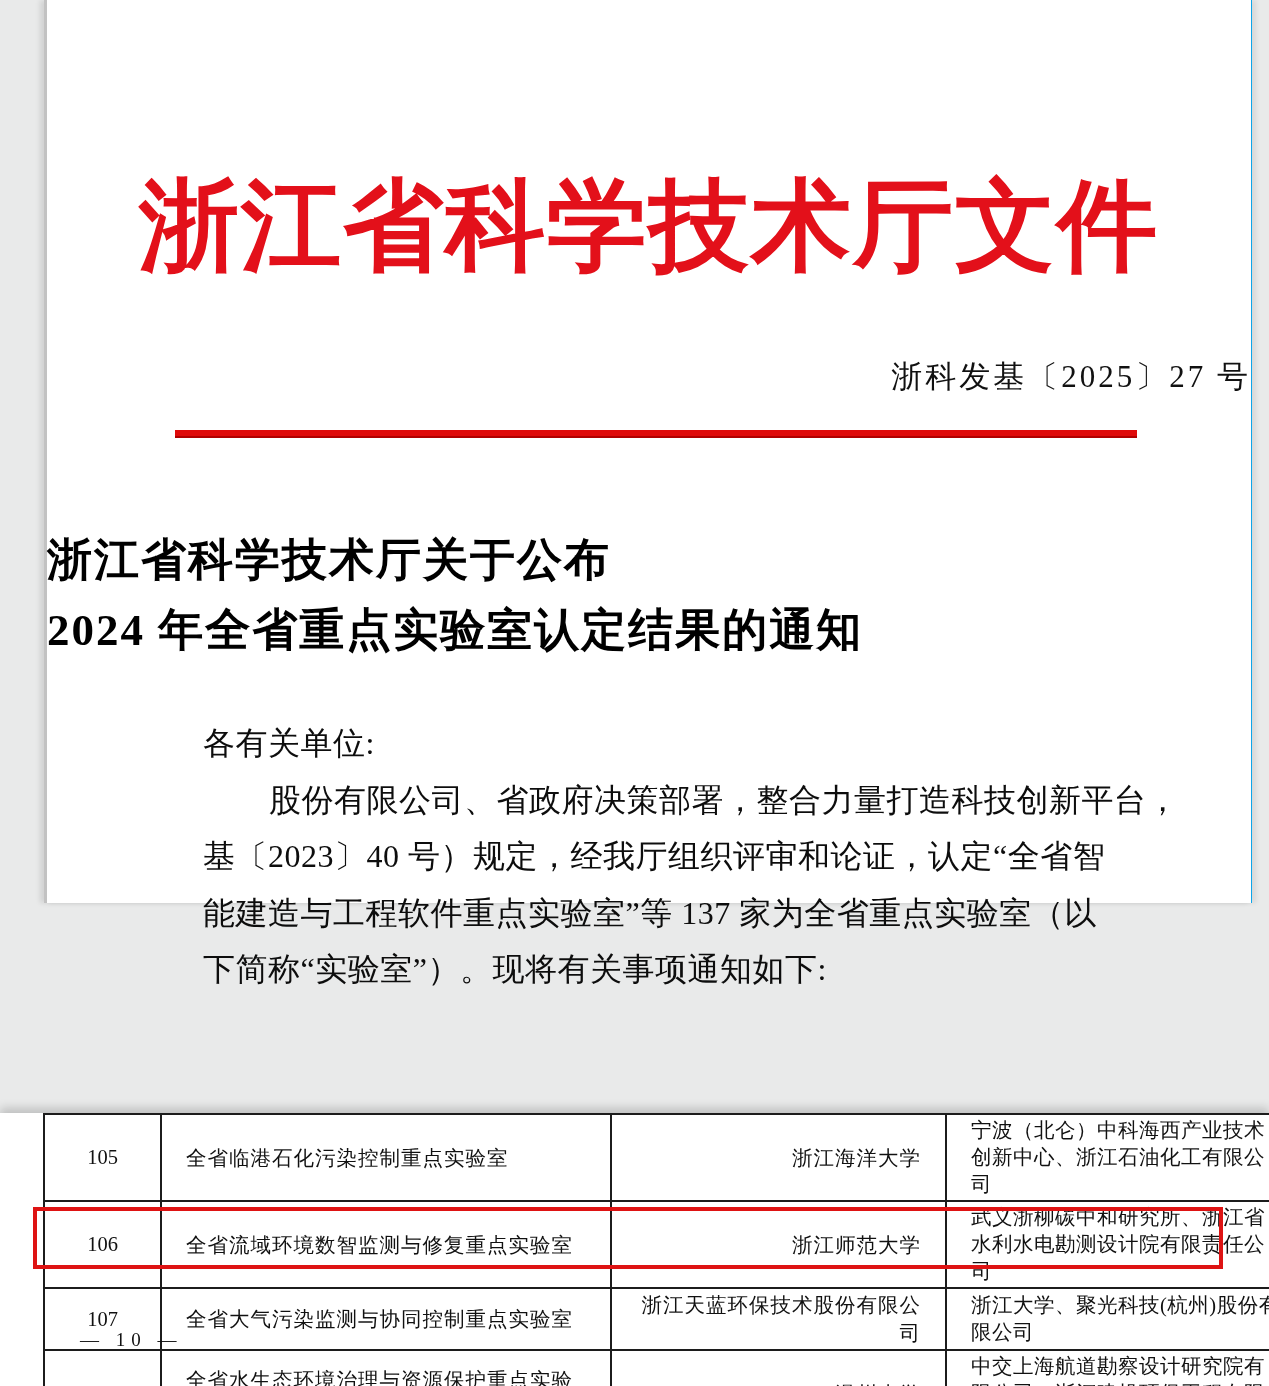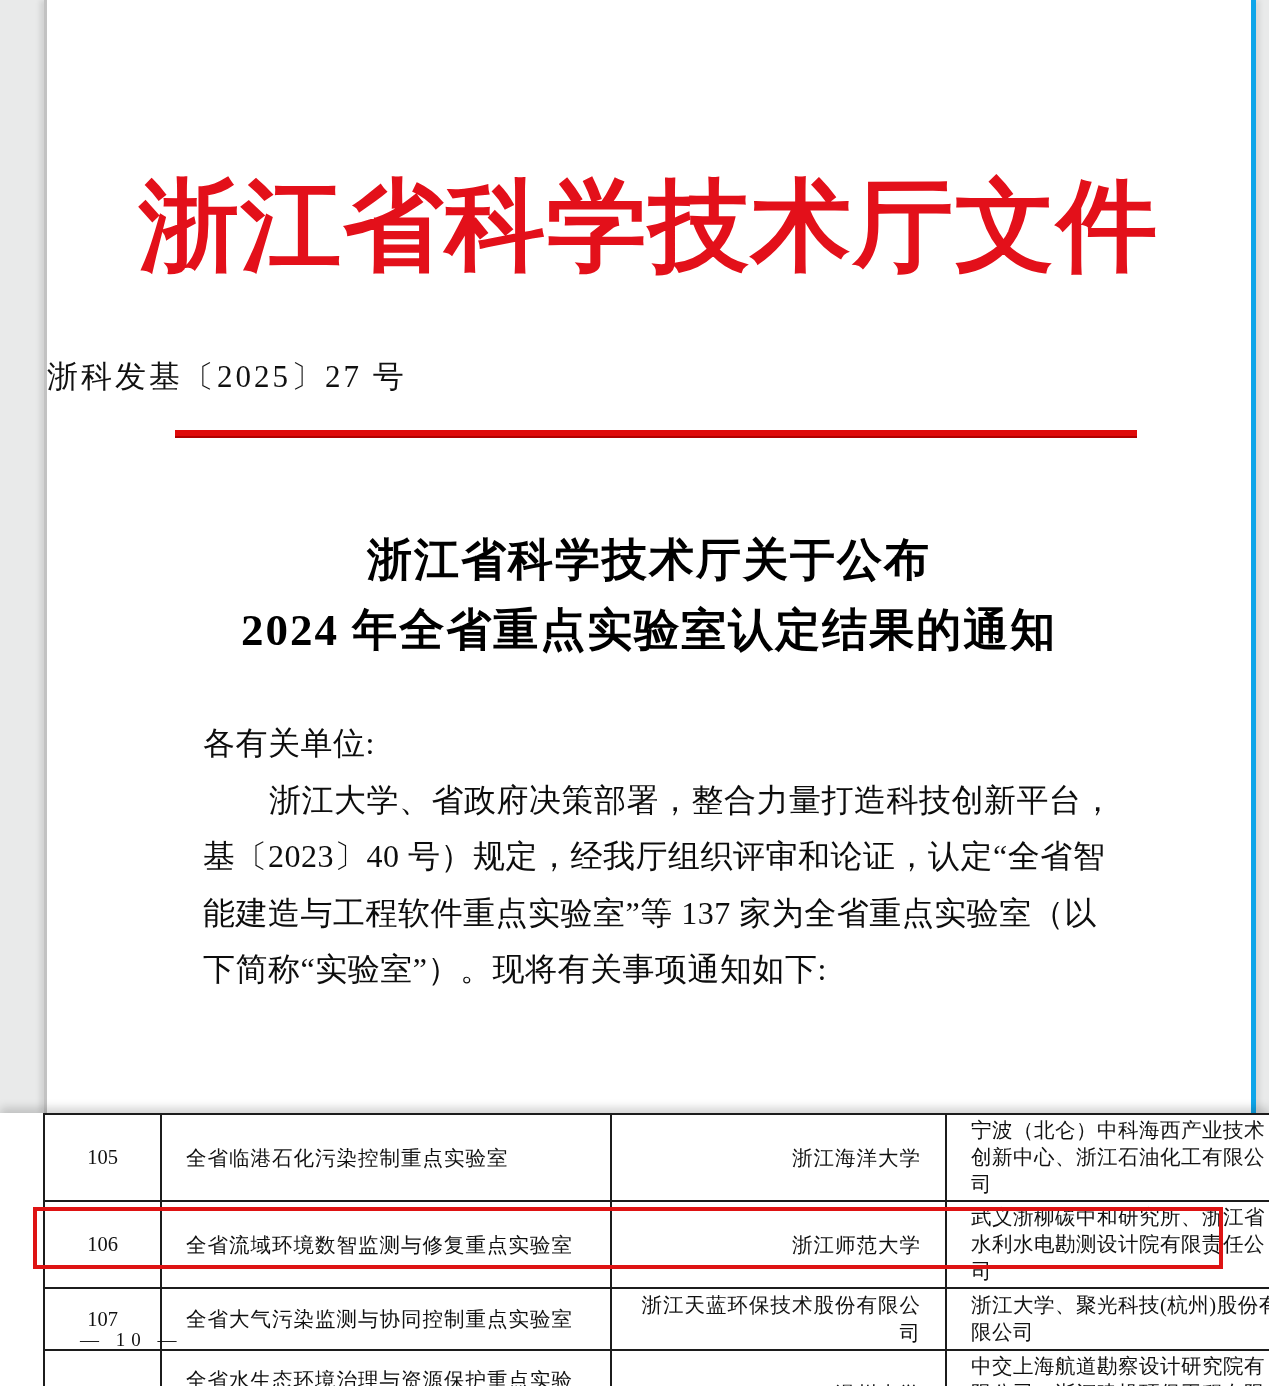--- a/index.html
+++ b/index.html
@@ -5,44 +5,44 @@
   html,body{margin:0;padding:0;}
   body{
     width:1269px;height:1386px;position:relative;
     background:#e9eaea;
     font-family:"Liberation Serif","DejaVu Serif",serif;
     color:#1a1a1a;
     overflow:hidden;
   }
   
   .doc-page{
-    position:absolute;left:44px;top:0;width:1204px;height:1113px;
+    position:absolute;left:44px;top:0;width:1204px;height:903px;
     background:#ffffff;
     border-left:3px solid #c2c2c2;
-    border-right:5px solid #0ea5e9;
+    border-right:1px solid #0ea5e9;
     box-shadow:-4px 0 5px rgba(0,0,0,0.10),4px 0 5px rgba(0,0,0,0.08);
   }
   .doc-header-title{
     position:absolute;top:152px;left:0;width:100%;
     text-align:center;
     font-size:100px;line-height:150px;font-weight:bold;
     letter-spacing:2px;
     color:#e3101a;
     white-space:nowrap;
   }
   .doc-number{
     position:absolute;top:356px;left:0;width:100%;
-    text-align:left;font-size:31px;letter-spacing:3px;color:#111;
+    text-align:right;font-size:31px;letter-spacing:3px;color:#111;
   }
   .red-rule{
     position:absolute;top:430px;left:128px;width:962px;height:6px;
     background:#df0a0a;border-bottom:2px solid #b00000;
   }
   .notice-title{
-    position:absolute;left:0;width:100%;text-align:center;
+    position:absolute;left:0;width:100%;
     font-weight:bold;font-size:45px;color:#000;letter-spacing:2px;
     white-space:nowrap;
   }
   .notice-title.l1{top:530px;}
   .notice-title.l2{top:600px;}
   .body-block{
     position:absolute;top:715px;left:156px;width:905px;
     font-size:32px;line-height:56.5px;color:#0d0d0d;
     letter-spacing:0.5px;
   }
@@ -91,21 +91,21 @@
 
 <div class="doc-page">
   <div class="doc-header-title">浙江省科学技术厅文件</div>
   <div class="doc-number">浙科发基〔2025〕27 号</div>
   <div class="red-rule"></div>
   <div class="notice-title l1">浙江省科学技术厅关于公布</div>
   <div class="notice-title l2">2024 年全省重点实验室认定结果的通知</div>
 
   <div class="body-block">
     <div class="body-line">各有关单位:</div>
-    <div class="body-line indent">浙江大学、省政府决策部署，整合力量打造科技创新平台，</div>
+    <div class="body-line indent">股份有限公司、省政府决策部署，整合力量打造科技创新平台，</div>
     <div class="body-line">基〔2023〕40 号）规定，经我厅组织评审和论证，认定“全省智</div>
     <div class="body-line">能建造与工程软件重点实验室”等 137 家为全省重点实验室（以</div>
     <div class="body-line">下简称“实验室”）。现将有关事项通知如下:</div>
   </div>
 </div>
 
 <div class="table-section">
   <table class="result-table">
     <tbody>
         <tr class="r-105">

